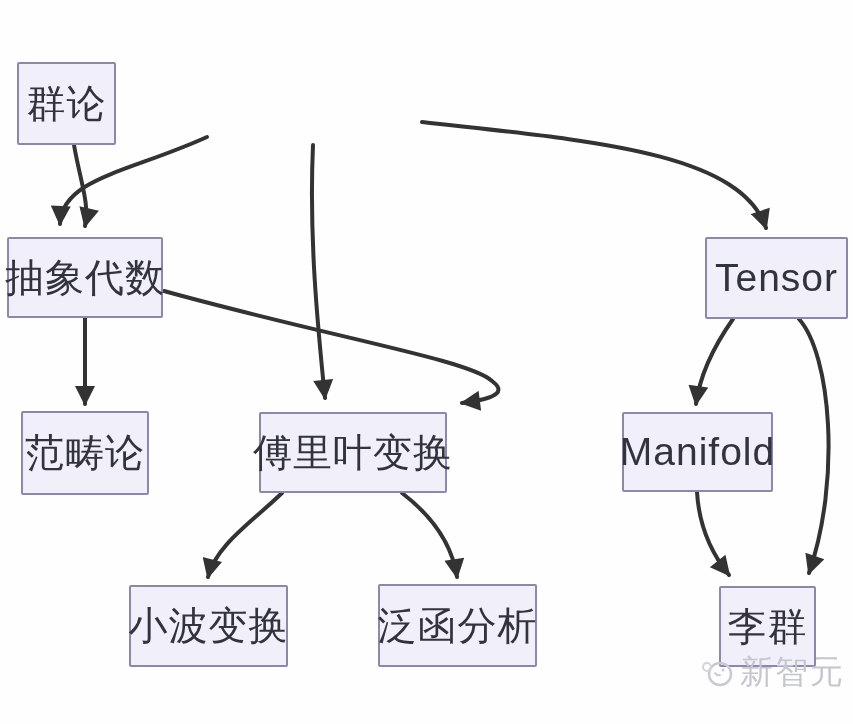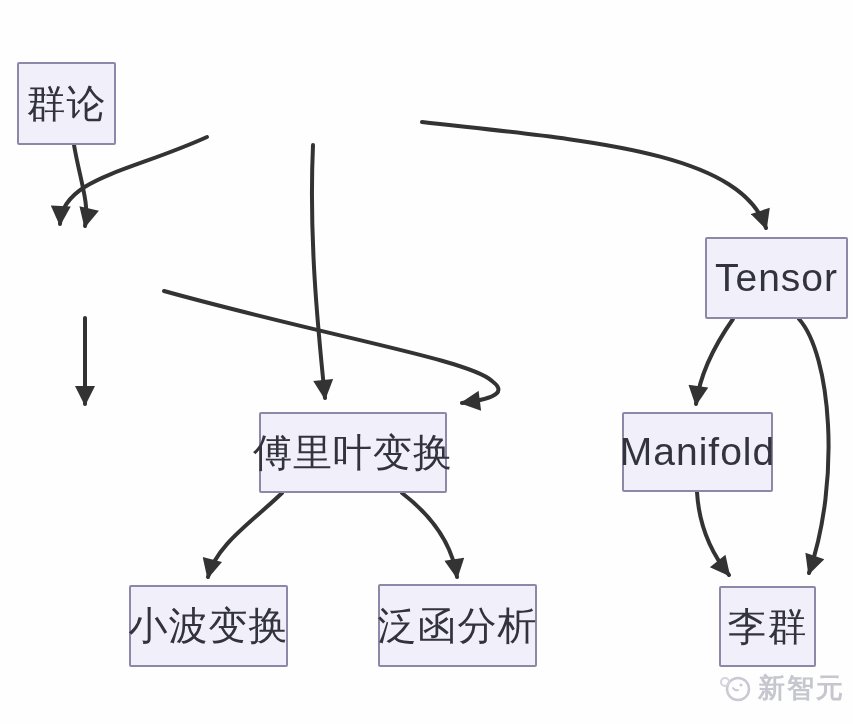--- a/index.html
+++ b/index.html
@@ -40,25 +40,25 @@
   .n-lie-group             {left:719px; top:586px; width:97px;  height:81px;}
 
   .edge{
     fill:none;
     stroke:#333333;
     stroke-width:4;
     stroke-linecap:round;
   }
   #watermark{
     position:absolute;z-index:3;
-    right:8px;bottom:18px;
+    right:8px;bottom:29px;
     display:flex;align-items:center;gap:6px;
     color:#c6c6cf;
-    font-size:27px;
-    font-weight:bold;
+    font-size:33px;
+    font-weight:normal;
     letter-spacing:2px;
   }
 </style>
 </head>
 <body>
 
 <div id="canvas">
 
   <svg id="edges" width="853" height="724" viewBox="0 0 853 724">
     <defs>
@@ -73,21 +73,23 @@
     <path class="edge" marker-end="url(#arrow)" d="M 85,318 L 85,404"></path>
     <path class="edge" marker-end="url(#arrow)" d="M 164,291 C 330,337 470,360 492,381 C 504,390 502,398 462,403"></path>
     <path class="edge" marker-end="url(#arrow)" d="M 282,493 C 252,522 216,545 208,577"></path>
     <path class="edge" marker-end="url(#arrow)" d="M 402,493 C 432,516 452,544 457,577"></path>
     <path class="edge" marker-end="url(#arrow)" d="M 733,319 C 714,346 700,374 696,404"></path>
     <path class="edge" marker-end="url(#arrow)" d="M 697,492 C 699,526 712,554 729,575"></path>
     <path class="edge" marker-end="url(#arrow)" d="M 799,319 C 831,355 841,480 809,573"></path>
   </svg>
 
   <div class="node n-group-theory">群论</div>
+  <div class="node n-abstract-algebra">抽象代数</div>
   <div class="node n-tensor">Tensor</div>
+  <div class="node n-category-theory">范畴论</div>
   <div class="node n-fourier-transform">傅里叶变换</div>
   <div class="node n-manifold">Manifold</div>
   <div class="node n-wavelet-transform">小波变换</div>
   <div class="node n-functional-analysis">泛函分析</div>
   <div class="node n-lie-group">李群</div>
 
   <div id="watermark">
     <svg width="34" height="30" viewBox="0 0 34 30">
       <circle cx="20" cy="16" r="11" fill="none" stroke="#c9c9d3" stroke-width="2.5"></circle>
       <circle cx="7" cy="9" r="4" fill="none" stroke="#d4d4dc" stroke-width="2"></circle>

